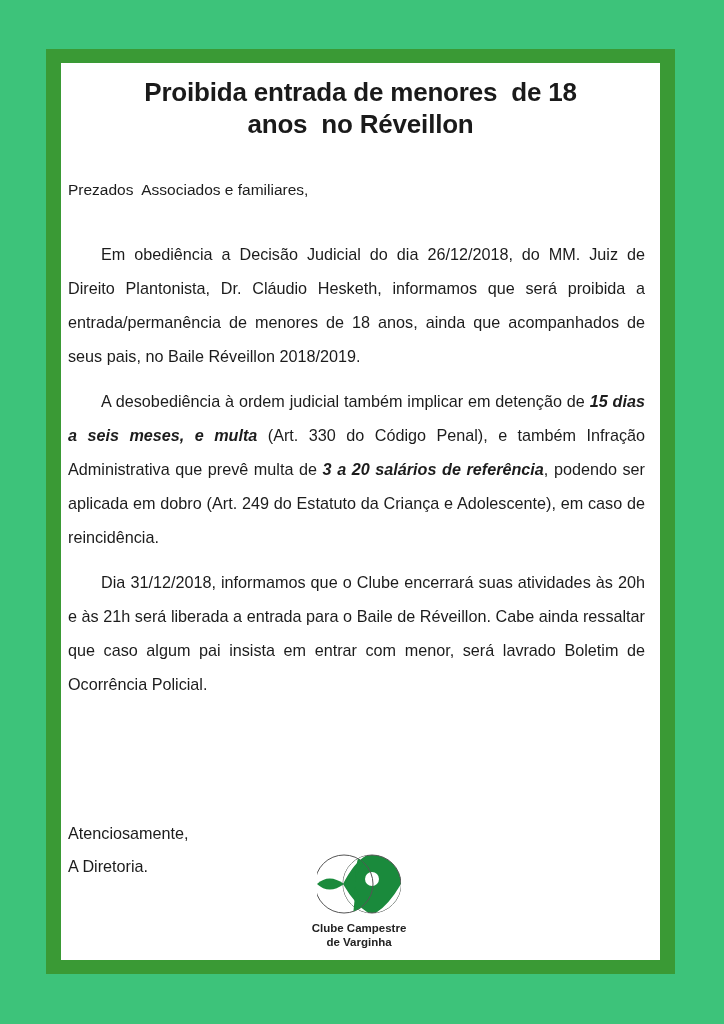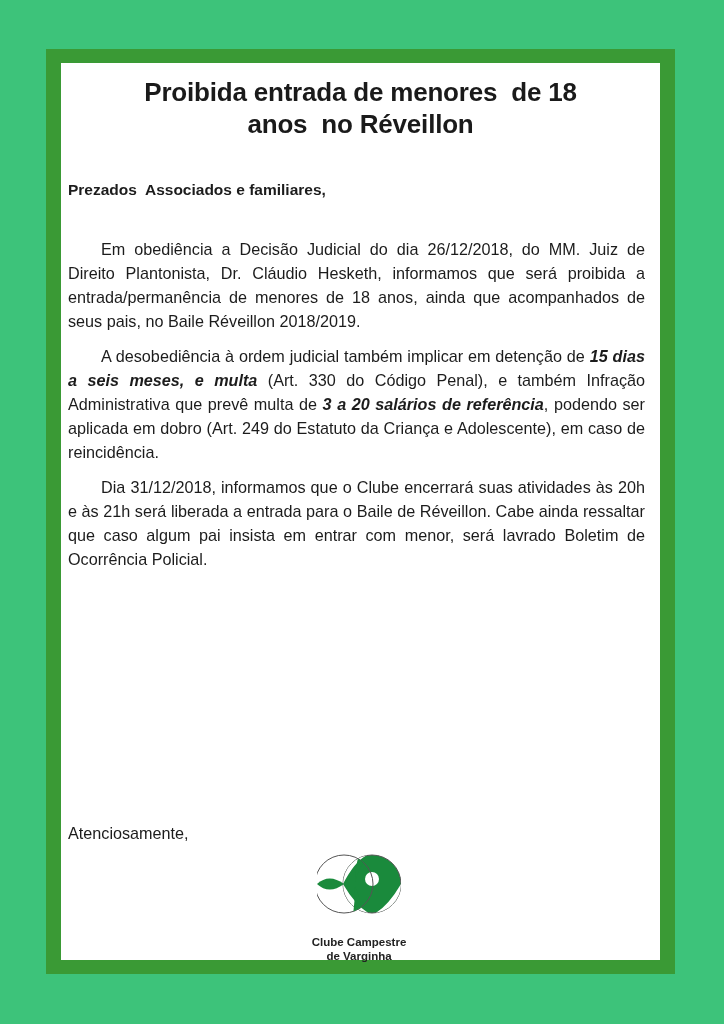--- a/index.html
+++ b/index.html
@@ -19,37 +19,37 @@
     background:#ffffff;
   }
   .title {
     position:absolute; left:0; top:13px; width:100%;
     text-align:center; font-weight:bold; font-size:26px; line-height:32px;
     color:#1a1a1a; letter-spacing:-0.2px;
   }
   .title span { display:block; white-space:pre; }
   .greeting {
     position:absolute; left:7px; top:118px;
-    font-weight:bold; font-size:15.5px; white-space:pre;
+    font-weight:normal; font-size:15.5px; white-space:pre;
   }
   .body {
     position:absolute; left:7px; top:174px; width:577px;
-    font-size:16.2px; line-height:24px; text-align:justify;
+    font-size:16.2px; line-height:34px; text-align:justify;
   }
   .body p { margin:0 0 11px 0; text-indent:33px; }
   .body b { font-style:italic; }
   .closing {
     position:absolute; left:7px; top:754px; font-size:16.2px; line-height:33px;
   }
   .closing div { white-space:pre; }
   .logo {
     position:absolute; left:233px; top:790px; width:130px; text-align:center;
   }
   .logo svg { display:block; margin:0 auto; }
-  .logo-text { font-weight:bold; font-size:11.5px; line-height:14px; color:#222; margin-top:20px; }
+  .logo-text { font-weight:bold; font-size:11.5px; line-height:14px; color:#222; margin-top:6px; }
 </style>
 </head>
 <body>
 
 <div class="frame"></div>
 <div class="sheet">
   <div class="title">
     <span>Proibida entrada de menores  de 18</span>
     <span>anos  no Réveillon</span>
   </div>
@@ -57,20 +57,21 @@
   <div class="greeting">Prezados  Associados e familiares,</div>
 
   <div class="body">
     <p>Em obediência a  Decisão Judicial  do dia 26/12/2018, do MM.  Juiz de Direito Plantonista, Dr. Cláudio Hesketh, informamos que será proibida a entrada/permanência de menores de 18 anos, ainda que acompanhados de seus pais, no Baile Réveillon 2018/2019.</p>
     <p><span>A desobediência à ordem judicial também implicar em detenção de </span><b>15 dias a seis meses, e multa</b><span> (Art. 330  do Código Penal), e também Infração Administrativa que prevê  multa de </span><b>3 a 20 salários de referência</b><span>, podendo ser aplicada  em dobro (Art. 249  do Estatuto  da Criança e Adolescente), em caso de reincidência.</span></p>
     <p>Dia 31/12/2018, informamos que o Clube encerrará suas atividades às 20h e às 21h será liberada a entrada para o Baile de Réveillon. Cabe ainda ressaltar que caso algum pai insista em entrar com menor, será lavrado  Boletim de Ocorrência Policial.</p>
   </div>
 
   <div class="closing">
     <div>Atenciosamente,</div>
+    <div>A Diretoria.</div>
   </div>
 
   <div class="logo">
     <svg width="84" height="62" viewBox="0 0 84 62">
       <defs>
         <clipPath id="cl">
             <circle cx="27" cy="31" r="29"></circle>
           </clipPath>
         <clipPath id="cr">
             <circle cx="55" cy="31" r="29"></circle>

